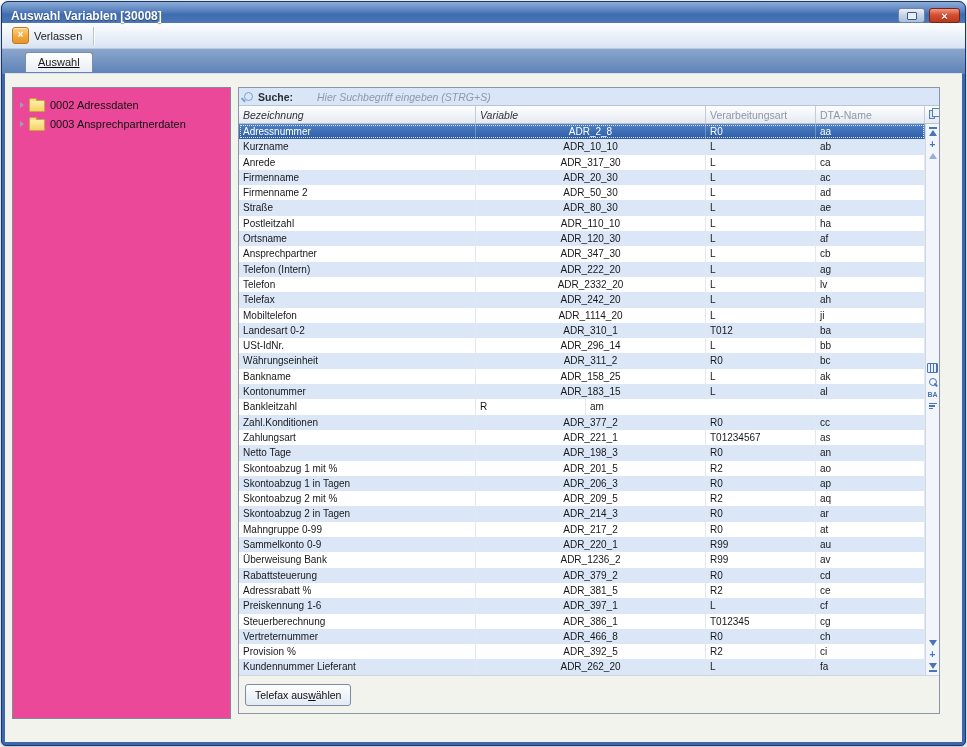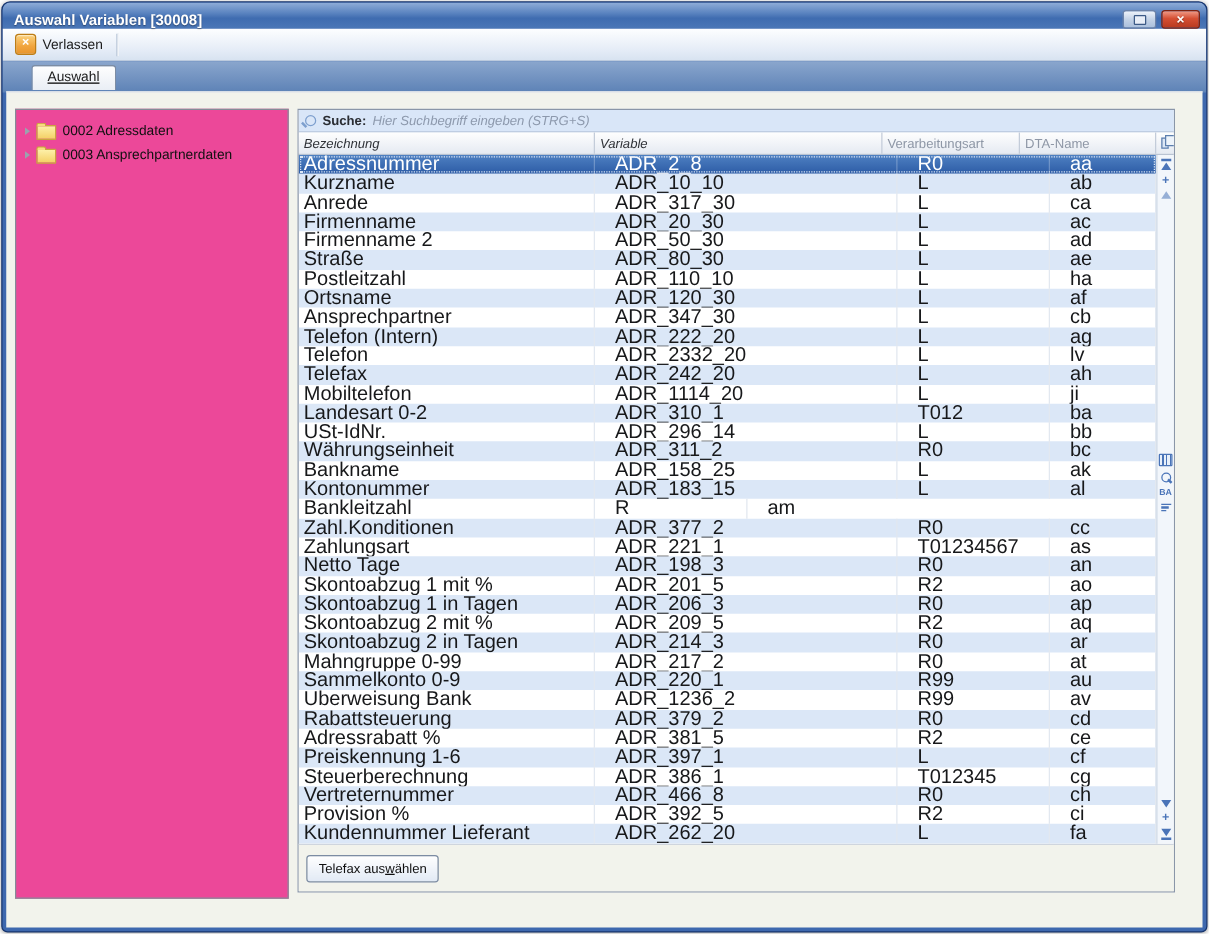--- a/index.html
+++ b/index.html
@@ -47,39 +47,39 @@
           border:1px solid #c9a53e;border-bottom:none;border-radius:2px 2px 0 0;}
 
   
   .grid{position:absolute;left:233px;top:13px;width:702px;height:627px;background:#fff;border:1px solid #8a96a8;
         box-sizing:border-box;display:flex;flex-direction:column;}
   .searchbar{height:17px;background:#d9e6f8;border-bottom:1px solid #b6c5da;display:flex;align-items:center;
              padding:0 5px;gap:5px;font-size:10.5px;flex:none;}
   .mag{width:7px;height:7px;border:1.5px solid #7d9fce;border-radius:50%;position:relative;flex:none;}
   .mag::after{content:'';position:absolute;left:-4px;top:6px;width:5px;height:1.5px;background:#7d9fce;transform:rotate(45deg);}
   .search-label{font-weight:bold;color:#2a2d33;}
-  .search-ph{font-style:italic;color:#8d99ad;}
+  .search-ph{font-style:italic;color:#8d99ad;margin-left:19px;}
 
   .header{height:17px;display:flex;background:linear-gradient(#fefefe,#e5eaf2);border-bottom:1px solid #b9c3d2;
           font-size:10.5px;flex:none;}
   .hcell{padding:0 4px;border-right:1px solid #c3ccd9;display:flex;align-items:center;box-sizing:border-box;
          white-space:nowrap;overflow:hidden;}
   .hcell.dark{color:#2f3237;font-style:italic;}
   .hcell.gray{color:#8e97a6;}
   .w0{width:237px;flex:none;}
-  .w1{width:230px;flex:none;}
+  .w1{width:230px;flex:none;text-align:center;}
   .w2{width:110px;flex:none;}
   .w3{flex:1;}
   .hchooser{width:14px;flex:none;display:flex;align-items:center;justify-content:center;border-right:none;}
   .chooser-icon{width:8px;height:7px;border:1px solid #5d7fae;background:#dce7f5;position:relative;}
   .chooser-icon::before{content:'';position:absolute;left:2px;top:-3px;width:8px;height:7px;border:1px solid #5d7fae;background:#eef4fb;}
 
   .gridbody{flex:none;height:551px;display:flex;position:relative;}
   .rows{flex:1;overflow:hidden;}
-  .row{height:15.3px;display:flex;font-size:16px;color:#17181a;box-sizing:border-box;gap:12px;}
+  .row{height:15.3px;display:flex;font-size:10px;color:#17181a;box-sizing:border-box;}
   .row:nth-child(even){background:#dbe7f7;}
   .cell{padding:0 4px;border-right:1px solid #e2e8f0;line-height:15.3px;white-space:nowrap;overflow:hidden;box-sizing:border-box;}
   .row.selected{background:linear-gradient(#4e80c2,#2d5ca6);color:#fff;outline:1px dotted #dce6f5;outline-offset:-2px;}
   .row.selected .cell{border-right-color:rgba(255,255,255,.25);}
 
   
   .strip{width:14px;flex:none;background:#f2f6fb;border-left:1px solid #cdd7e5;display:flex;flex-direction:column;
          align-items:center;padding:3px 0;box-sizing:border-box;}
   .sgroup{display:flex;flex-direction:column;align-items:center;gap:5px;}
   .spacer1{flex:1.15;}

